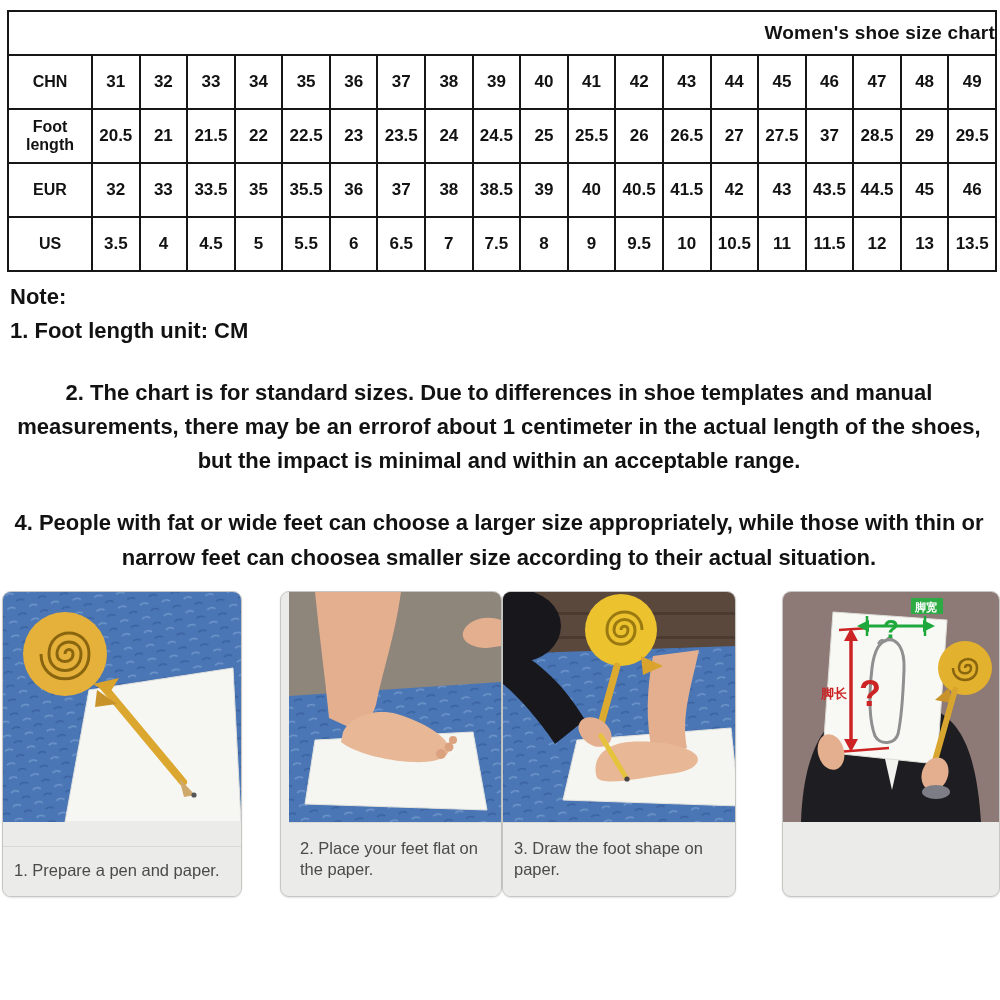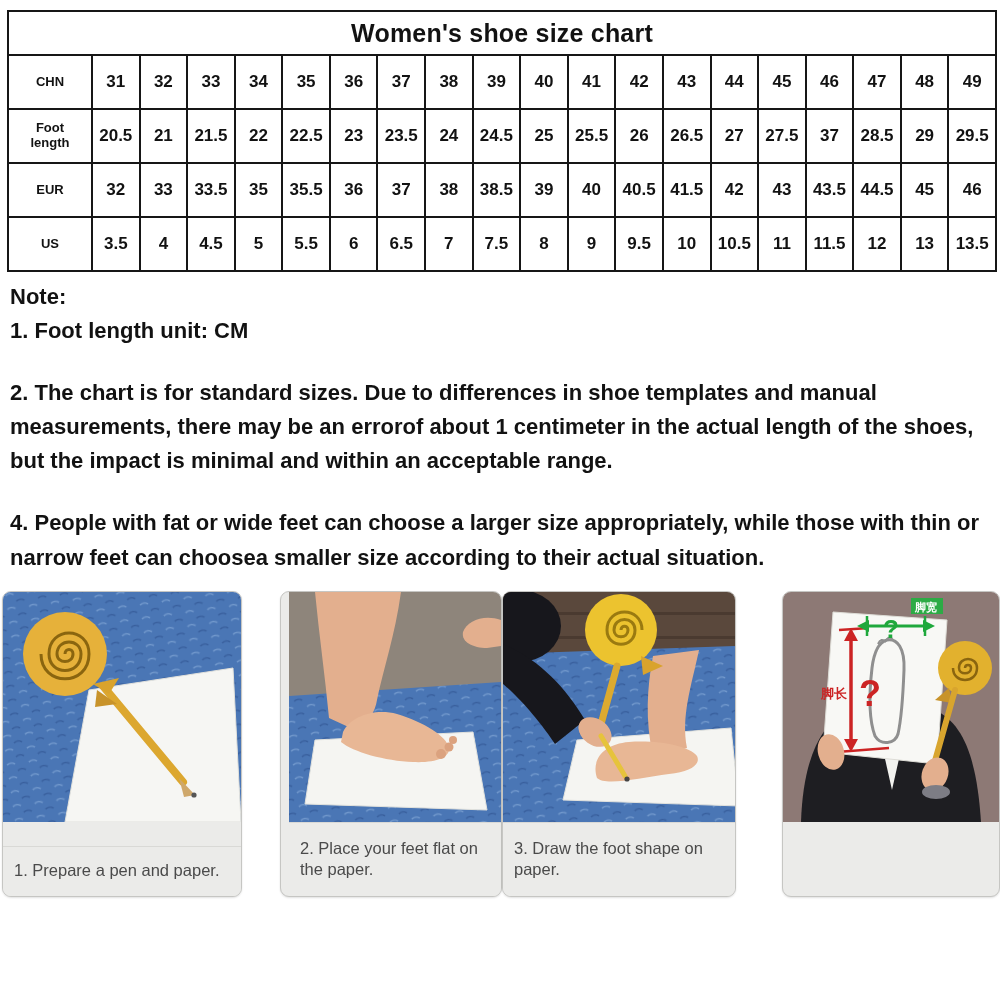--- a/index.html
+++ b/index.html
@@ -12,29 +12,29 @@
 
   
   table.size{
     border-collapse:collapse;table-layout:fixed;
     width:990px;margin:10px 0 0 7px;
   }
   table.size td{
     border:2px solid #161616;text-align:center;vertical-align:middle;
     font-weight:700;font-size:17px;padding:0;color:#121212;
   }
-  table.size .title-cell{height:42px;font-size:25px;font-weight:700;letter-spacing:.2px;}
+  table.size .title-cell{height:42px;font-size:19px;font-weight:700;letter-spacing:.2px;text-align:right;}
   table.size tbody tr{height:54px;}
-  table.size td.lab{font-size:13px;padding:0 6px;line-height:1.15;}
+  table.size td.lab{font-size:16px;padding:0 6px;line-height:1.15;}
   col.c-lab{width:84px;}
 
   
   .notes{margin:8px 12px 0 10px;font-size:22px;font-weight:700;line-height:1.55;}
   .notes p{margin:0;}
-  .notes p.spaced{margin-top:28px;}
+  .notes p.spaced{margin-top:28px;text-align:center;}
 
   
   .method-h{margin:26px 0 0 8px;font-size:24px;font-weight:800;letter-spacing:.2px;}
 
   
   .cards{position:relative;height:312px;margin-top:16px;}
   .card{
     position:absolute;top:0;height:304px;border:1px solid #c6c6c3;border-radius:9px;
     overflow:hidden;background:#ebebe9;box-shadow:0 1px 2px rgba(0,0,0,.12);
     display:flex;flex-direction:column;

